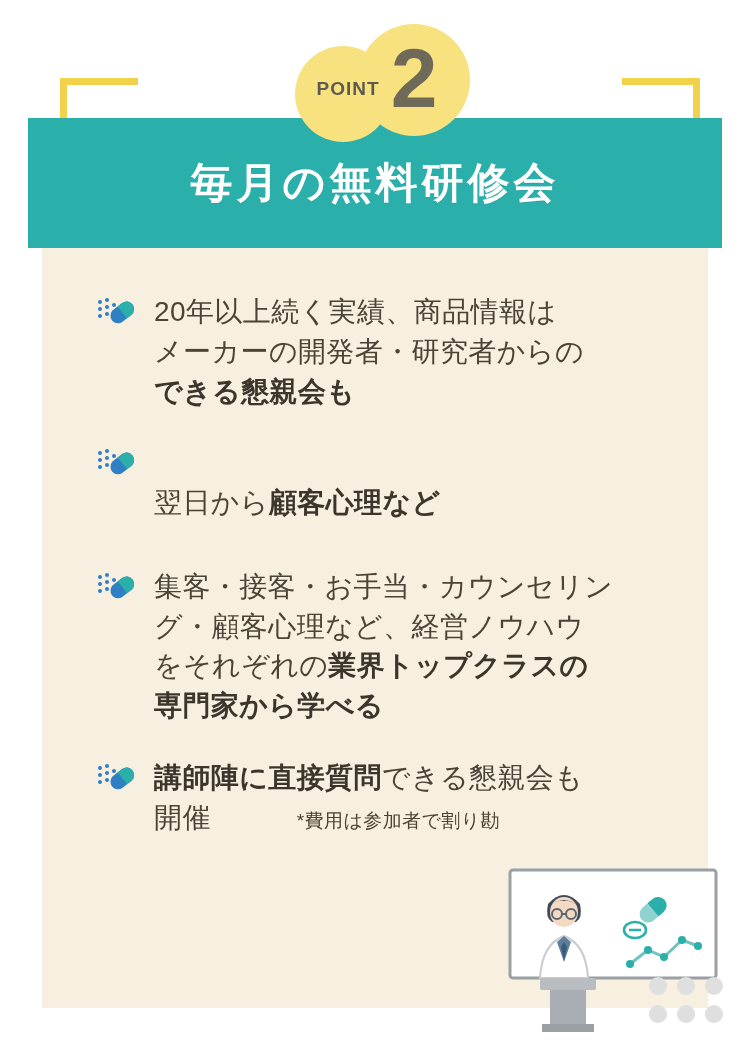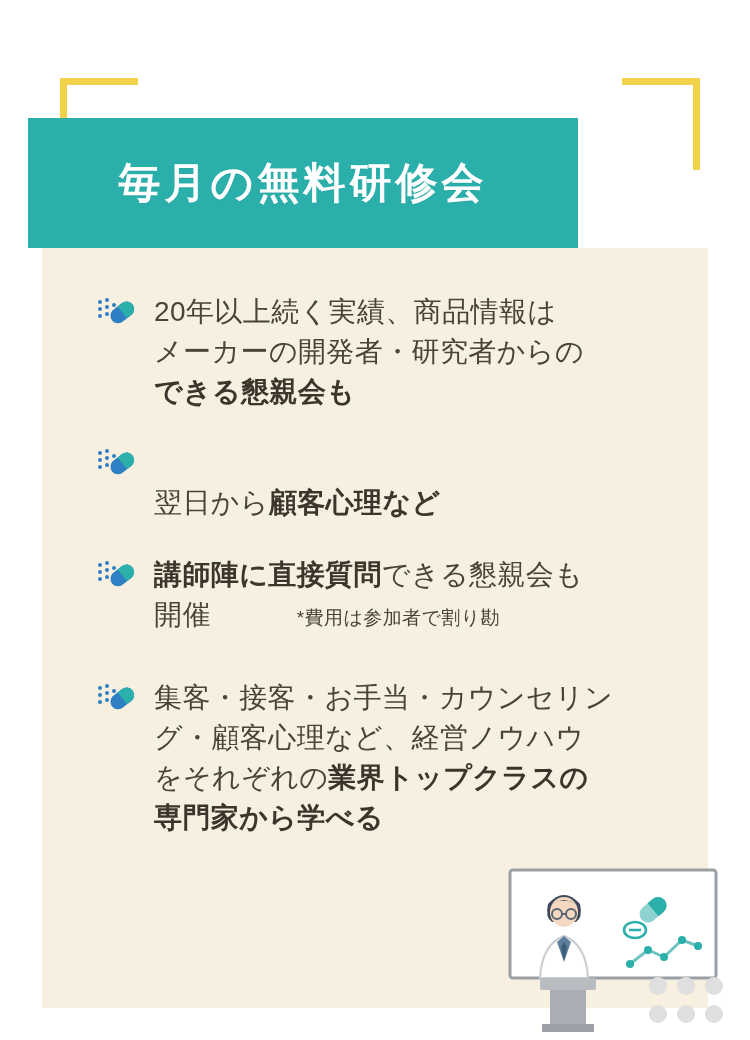--- a/index.html
+++ b/index.html
@@ -93,21 +93,21 @@
     font-weight: bold;
     color: #6f6a58;
     z-index: 2;
   }
 
   
   .header-band {
     position: absolute;
     left: 28px;
     top: 118px;
-    width: 550px;
+    width: 694px;
     height: 130px;
     background: #2aafab;
     display: flex;
     align-items: center;
     justify-content: center;
     z-index: 3;
   }
   .header-title {
     color: #ffffff;
     font-size: 42px;
@@ -190,20 +190,26 @@
     <div class="bar f-tl-h"></div>
     <div class="bar f-tl-v"></div>
     <div class="bar f-tr-h"></div>
     <div class="bar f-tr-v"></div>
     <div class="bar f-bl-h"></div>
     <div class="bar f-bl-v"></div>
     <div class="bar f-br-h"></div>
     <div class="bar f-br-v"></div>
   </div>
 
+  <div class="badge">
+    <div class="badge-circle-small"></div>
+    <div class="badge-circle-big"></div>
+    <div class="badge-point-label">POINT</div>
+    <div class="badge-number">2</div>
+  </div>
 
   <div class="header-band">
     <div class="header-title">毎月の無料研修会</div>
   </div>
 
   <div class="list">
 
     <div class="item">
       <span class="item-icon">
         <svg width="42" height="32" viewBox="0 0 42 32">
@@ -245,45 +251,20 @@
             <g transform="rotate(-38 26 16)">
               <rect x="13" y="9" width="26" height="15" rx="7.5" fill="#2f7fc4"></rect>
               <path d="M26 9 H31.5 A7.5 7.5 0 0 1 39 16.5 A7.5 7.5 0 0 1 31.5 24 H26 Z" fill="#2aafab"></path>
             </g>
           </g>
         </svg>
       </span>
       <div class="item-text">
         <br>
         <span>翌日から</span><b>顧客心理など</b>
-      </div>
-    </div>
-
-    <div class="item">
-      <span class="item-icon">
-        <svg width="42" height="32" viewBox="0 0 42 32">
-          <g>
-            <circle cx="4" cy="6" r="2" fill="#2f7fc4"></circle>
-              <circle cx="11" cy="4" r="2" fill="#2f7fc4"></circle>
-            <circle cx="4" cy="13" r="2" fill="#2f7fc4"></circle>
-              <circle cx="11" cy="11" r="2" fill="#2f7fc4"></circle>
-            <circle cx="4" cy="20" r="2" fill="#2f7fc4"></circle>
-              <circle cx="11" cy="18" r="2" fill="#2f7fc4"></circle>
-            <circle cx="18" cy="9" r="2" fill="#2f7fc4"></circle>
-              <circle cx="18" cy="16" r="2" fill="#2f7fc4"></circle>
-            <g transform="rotate(-38 26 16)">
-              <rect x="13" y="9" width="26" height="15" rx="7.5" fill="#2f7fc4"></rect>
-              <path d="M26 9 H31.5 A7.5 7.5 0 0 1 39 16.5 A7.5 7.5 0 0 1 31.5 24 H26 Z" fill="#2aafab"></path>
-            </g>
-          </g>
-        </svg>
-      </span>
-      <div class="item-text">
-        <b>講師陣に直接質問</b><span>できる懇親会も</span><br>
-        <span>開催</span><span class="note">*費用は参加者で割り勘</span>
       </div>
     </div>
 
     <div class="item item4">
       <span class="item-icon">
         <svg width="42" height="32" viewBox="0 0 42 32">
           <g>
             <circle cx="4" cy="6" r="2" fill="#2f7fc4"></circle>
               <circle cx="11" cy="4" r="2" fill="#2f7fc4"></circle>
             <circle cx="4" cy="13" r="2" fill="#2f7fc4"></circle>
@@ -300,20 +281,45 @@
         </svg>
       </span>
       <div class="item-text">
         <span>集客・接客・お手当・カウンセリン</span><br>
         <span>グ・顧客心理など、経営ノウハウ</span><br>
         <span>をそれぞれの</span><b>業界トップクラスの</b><br>
         <b>専門家から学べる</b>
       </div>
     </div>
 
+    <div class="item">
+      <span class="item-icon">
+        <svg width="42" height="32" viewBox="0 0 42 32">
+          <g>
+            <circle cx="4" cy="6" r="2" fill="#2f7fc4"></circle>
+              <circle cx="11" cy="4" r="2" fill="#2f7fc4"></circle>
+            <circle cx="4" cy="13" r="2" fill="#2f7fc4"></circle>
+              <circle cx="11" cy="11" r="2" fill="#2f7fc4"></circle>
+            <circle cx="4" cy="20" r="2" fill="#2f7fc4"></circle>
+              <circle cx="11" cy="18" r="2" fill="#2f7fc4"></circle>
+            <circle cx="18" cy="9" r="2" fill="#2f7fc4"></circle>
+              <circle cx="18" cy="16" r="2" fill="#2f7fc4"></circle>
+            <g transform="rotate(-38 26 16)">
+              <rect x="13" y="9" width="26" height="15" rx="7.5" fill="#2f7fc4"></rect>
+              <path d="M26 9 H31.5 A7.5 7.5 0 0 1 39 16.5 A7.5 7.5 0 0 1 31.5 24 H26 Z" fill="#2aafab"></path>
+            </g>
+          </g>
+        </svg>
+      </span>
+      <div class="item-text">
+        <b>講師陣に直接質問</b><span>できる懇親会も</span><br>
+        <span>開催</span><span class="note">*費用は参加者で割り勘</span>
+      </div>
+    </div>
+
   </div>
 
   <div class="illus">
     <svg width="230" height="170" viewBox="0 0 230 170">
 
       <rect x="8" y="6" width="206" height="108" rx="3" fill="#ffffff" stroke="#9aa0a6" stroke-width="3"></rect>
 
       <g transform="rotate(-40 150 46)">
         <rect x="136" y="38" width="30" height="17" rx="8.5" fill="#8fd3d1"></rect>
         <path d="M151 38 H157.5 A8.5 8.5 0 0 1 166 46.5 A8.5 8.5 0 0 1 157.5 55 H151 Z" fill="#2aafab"></path>

